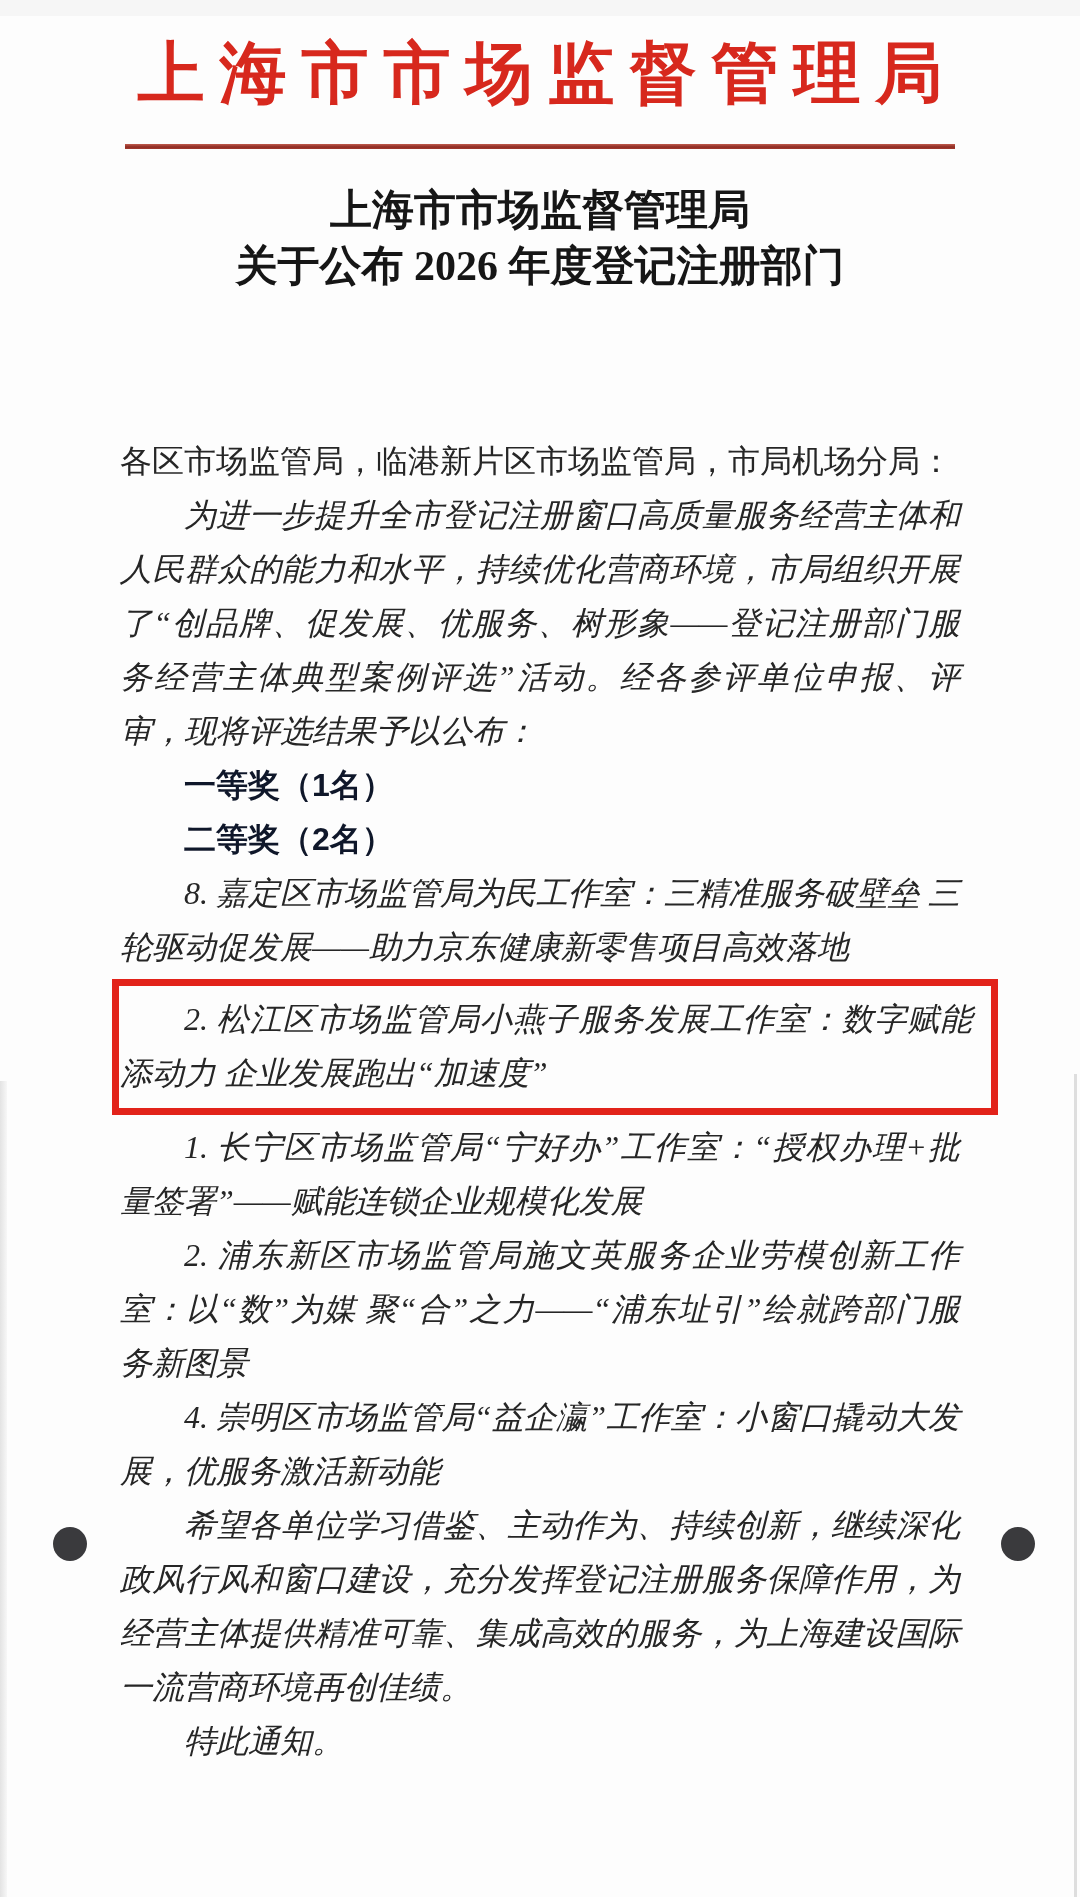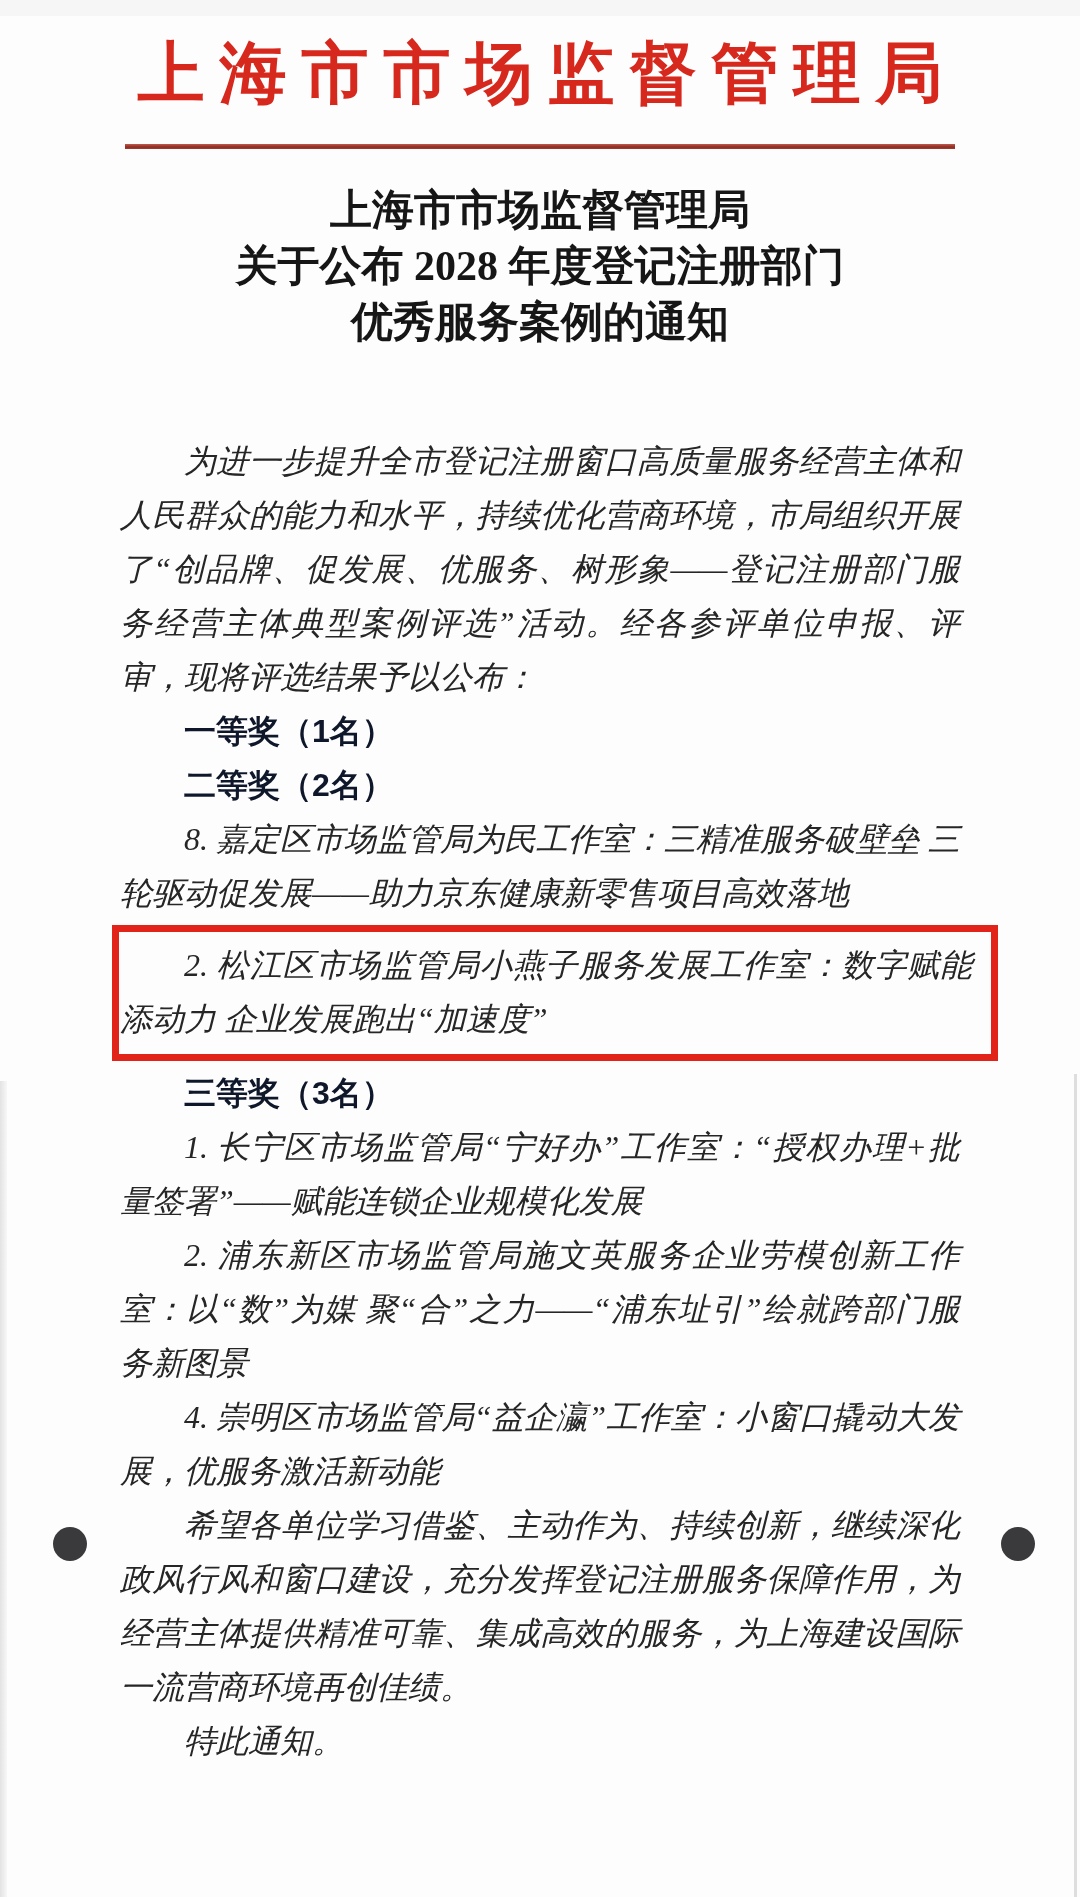--- a/index.html
+++ b/index.html
@@ -68,41 +68,40 @@
 <body>
 
 <div class="page">
 
   <div class="letterhead">上海市市场监督管理局</div>
 
   <div class="red-rule"></div>
 
   <div class="doc-title">
     <div>上海市市场监督管理局</div>
-    <div>关于公布 2028 年度登记注册部门</div>
-    <div>优秀服务案例的通知</div>
+    <div>关于公布 2026 年度登记注册部门</div>
   </div>
 
   <div class="body">
 
+    <p class="salutation">各区市场监管局，临港新片区市场监管局，市局机场分局：</p>
 
     <p class="indent">为进一步提升全市登记注册窗口高质量服务经营主体和人民群众的能力和水平，持续优化营商环境，市局组织开展了“创品牌、促发展、优服务、树形象——登记注册部门服务经营主体典型案例评选”活动。经各参评单位申报、评审，现将评选结果予以公布：</p>
 
     <p class="heading">一等奖（1名）</p>
 
 
     <p class="heading">二等奖（2名）</p>
 
     <p class="indent">8. 嘉定区市场监管局为民工作室：三精准服务破壁垒 三轮驱动促发展——助力京东健康新零售项目高效落地</p>
 
     <div class="highlight">
       <p class="indent">2. 松江区市场监管局小燕子服务发展工作室：数字赋能添动力 企业发展跑出“加速度”</p>
     </div>
 
-    <p class="heading">三等奖（3名）</p>
 
     <p class="indent">1. 长宁区市场监管局“宁好办”工作室：“授权办理+批量签署”——赋能连锁企业规模化发展</p>
 
     <p class="indent">2. 浦东新区市场监管局施文英服务企业劳模创新工作室：以“数”为媒 聚“合”之力——“浦东址引”绘就跨部门服务新图景</p>
 
     <p class="indent">4. 崇明区市场监管局“益企瀛”工作室：小窗口撬动大发展，优服务激活新动能</p>
 
     <p class="indent">希望各单位学习借鉴、主动作为、持续创新，继续深化政风行风和窗口建设，充分发挥登记注册服务保障作用，为经营主体提供精准可靠、集成高效的服务，为上海建设国际一流营商环境再创佳绩。</p>
 
     <p class="indent">特此通知。</p>

